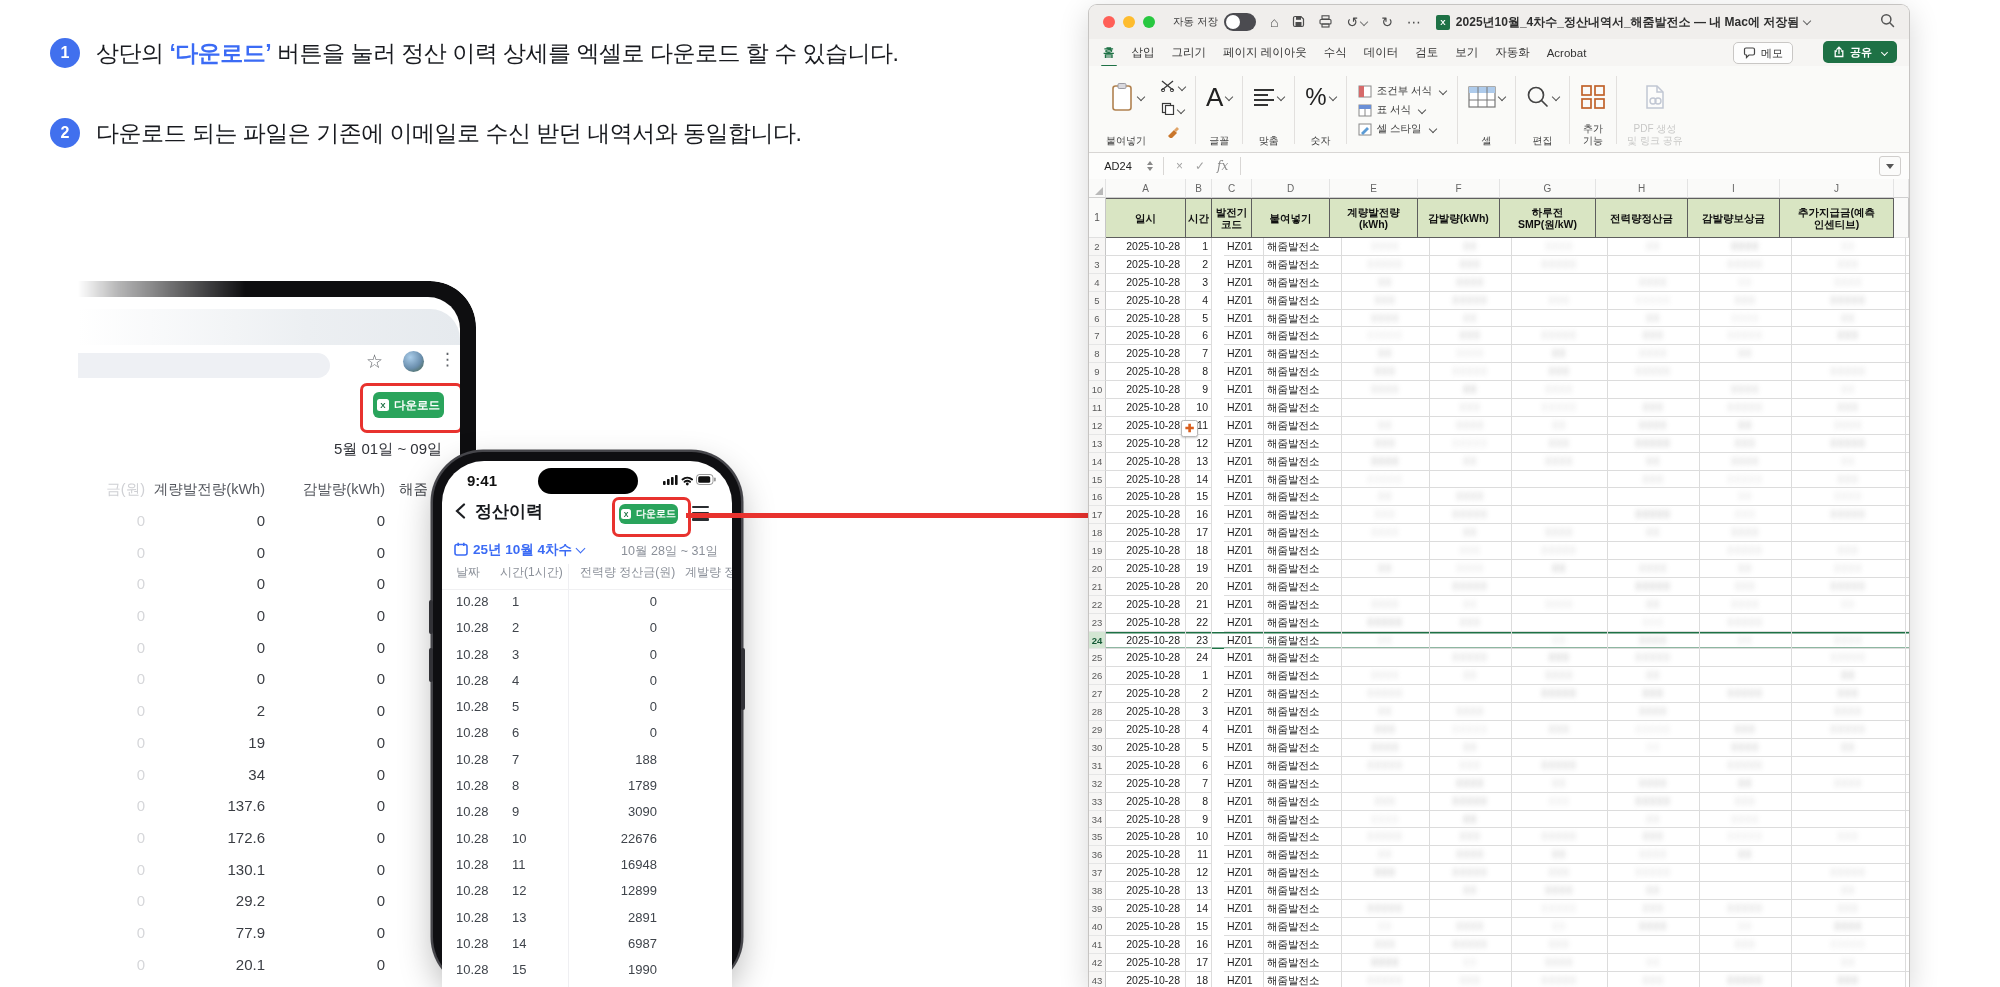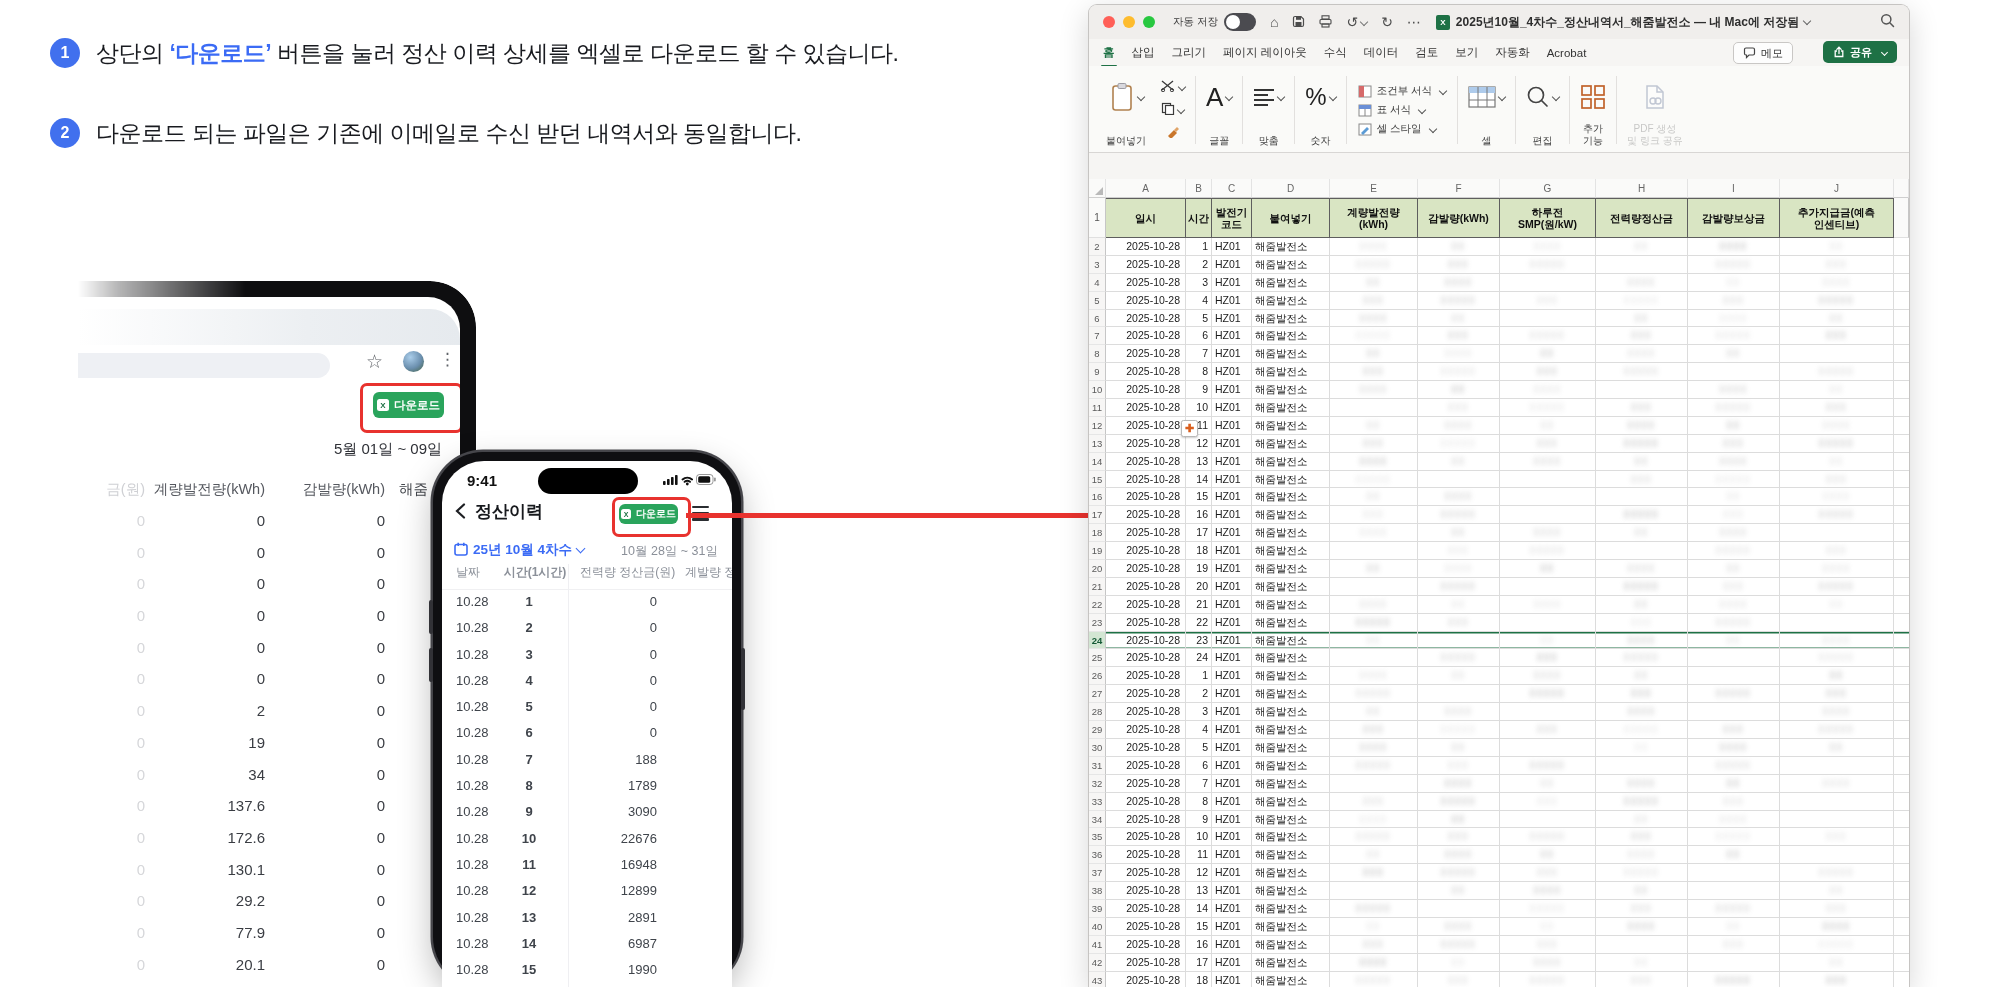--- a/index.html
+++ b/index.html
@@ -60,21 +60,21 @@
   .cal-ic{position:absolute;left:12px;top:81px;}
   .chv{display:inline-block;width:6px;height:6px;border-right:1.8px solid currentColor;border-bottom:1.8px solid currentColor;
        transform:rotate(45deg);margin-left:5px;vertical-align:2px;}
   .ph-range{position:absolute;right:14px;top:82px;font-size:12.5px;color:#8b9099;}
   .ph-head{position:absolute;left:0;top:103px;width:100%;height:25px;font-size:12px;color:#8b9099;
            border-bottom:1px solid #f0f0f2;}
   .ph-div{position:absolute;left:126px;top:103px;bottom:0;width:1px;background:#efeff2;}
   .ph-rows{position:absolute;left:0;top:128px;width:100%;}
   .prow{position:relative;height:26.3px;line-height:26.3px;font-size:13px;color:#3f444b;}
   .pc{position:absolute;white-space:nowrap;}
-  .pdate{left:14px;} .phour{left:70px;width:34px;text-align:center;font-weight:bold;} .pamt{right:75px;}
+  .pdate{left:14px;} .phour{left:70px;width:34px;} .pamt{right:75px;}
   .ph-head .pdate{left:14px;} .ph-head .phour{left:58px;width:58px;}
 
   
   .arrow-line{left:686px;top:513px;width:414px;height:4.5px;background:#e8322e;}
   .arrow-head{left:1098px;top:504px;width:0;height:0;border-top:11px solid transparent;
               border-bottom:11px solid transparent;border-left:18px solid #e8322e;}
 
   
   .xl-win{left:1088px;top:4px;width:820px;height:983px;background:#f6f5f3;border:1px solid #c6c4c2;
           border-bottom:none;border-radius:9px 9px 0 0;box-shadow:0 8px 30px rgba(0,0,0,.16);overflow:hidden;}
@@ -132,21 +132,21 @@
       display:flex;align-items:center;justify-content:center;text-align:center;white-space:pre-line;
       border-right:1px solid #5e5e5e;border-top:1px solid #5e5e5e;border-bottom:1px solid #5e5e5e;box-sizing:border-box;}
   .xh1{height:40px;background:#fafaf9;font-size:10px;color:#555;display:flex;align-items:center;justify-content:center;
        border-right:1px solid #c6c6c6;border-bottom:1px solid #e0e0e0;box-sizing:border-box;}
   .xc{height:17.9px;line-height:17.6px;font-size:10.5px;color:#1c1c1c;border-right:1px solid #dcdcdc;
       border-bottom:1px solid #dcdcdc;box-sizing:border-box;overflow:hidden;white-space:nowrap;}
   .rh{background:#f7f6f5;color:#5a5a5a;font-size:9.5px;text-align:center;border-right:1px solid #c6c6c6;
       border-bottom:1px solid #e6e6e6;}
   .xrow .cA{text-align:right;padding-right:5px;}
   .xrow .cB{text-align:right;padding-right:3px;}
-  .xrow .cC{padding-left:3px;} .xrow .cD{padding-left:3px;}
+  .xrow .cC{padding-left:3px;margin-left:12px;} .xrow .cD{padding-left:3px;}
   .xrow .cK{border-right:none;}
   .smudge{display:block;text-align:center;filter:blur(2.6px);color:#8d8d8d;font-size:10px;letter-spacing:1.5px;}
   .sel{box-shadow:inset 0 1.5px 0 0 #1e7145,inset 0 -1.5px 0 0 #1e7145;}
   .sel .rh{background:#d3e6d3;color:#155a36;font-weight:bold;}
   .autofill{position:absolute;left:92px;top:241px;width:15px;height:15px;background:#fff;border:1px solid #b8b8b8;
             border-radius:2.5px;box-shadow:0 1px 2px rgba(0,0,0,.2);display:flex;align-items:center;justify-content:center;}
   .autofill span{color:#d95f1e;font-size:11px;font-weight:bold;line-height:1;}
   .searchQ{margin-left:auto;margin-right:14px;}
 </style>
 </head>
@@ -592,20 +592,36 @@
               <path d="M5 2h10l6 6v16H5z" stroke="#7d8aa8" stroke-width="1.5" fill="#fff"></path>
               <path d="M15 2v6h6" stroke="#7d8aa8" stroke-width="1.5" fill="none"></path>
               <circle cx="11" cy="17" r="3" stroke="#7d8aa8" stroke-width="1.4" fill="none"></circle>
               <circle cx="16" cy="17" r="3" stroke="#7d8aa8" stroke-width="1.4" fill="none"></circle>
             </svg>
         </div>
         <span class="rlab" style="color:#8a8a8a;"><span>PDF 생성</span><br><span>및 링크 공유</span></span>
       </div>
     </div>
 
+    <div class="fbar">
+      <span class="nbox">AD24</span>
+      <span class="spin">
+          <i class="up"></i>
+          <i class="dn"></i>
+        </span>
+      <span class="fsep"></span>
+      <span class="fic">×</span>
+      <span class="fic">✓</span>
+      <span class="fx">fx</span>
+      <span class="fsep"></span>
+      <span style="flex:1;"></span>
+      <span class="combo">
+          <i></i>
+        </span>
+    </div>
 
     <div class="grid">
       <div class="lrow">
           <div class="xl cR corner"></div>
           <div class="xl cA">A</div>
           <div class="xl cB">B</div>
           <div class="xl cC">C</div>
           <div class="xl cD">D</div>
           <div class="xl cE">E</div>
           <div class="xl cF">F</div>

